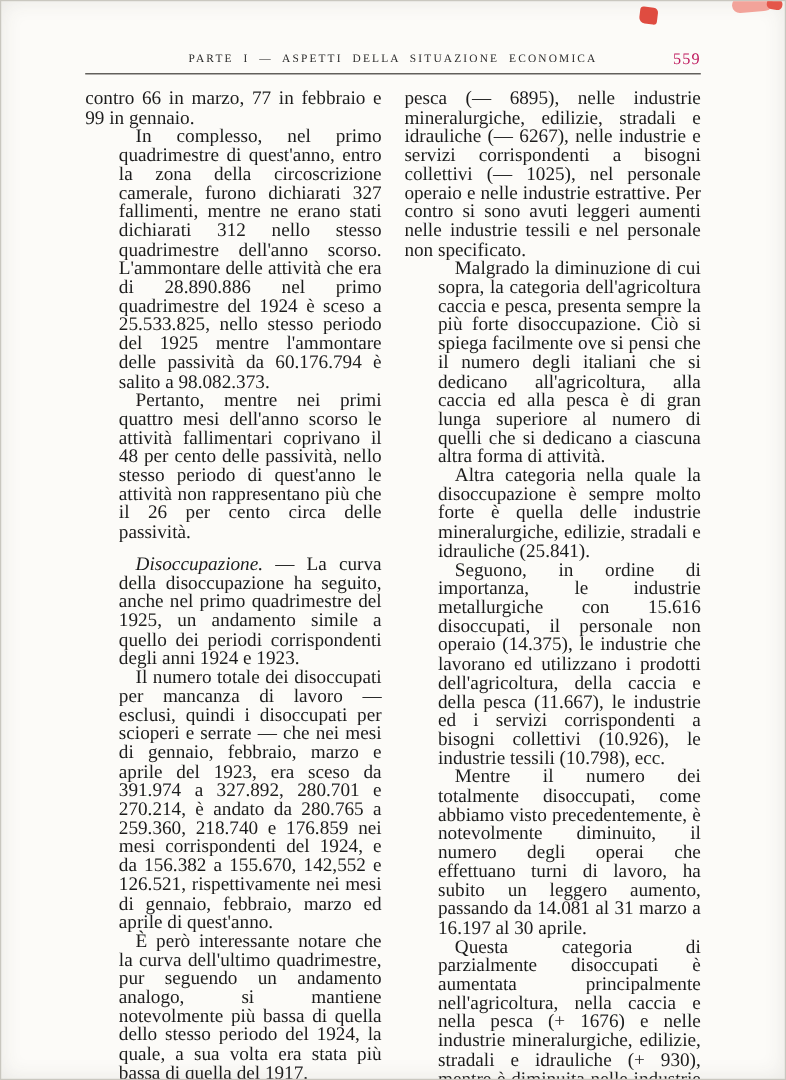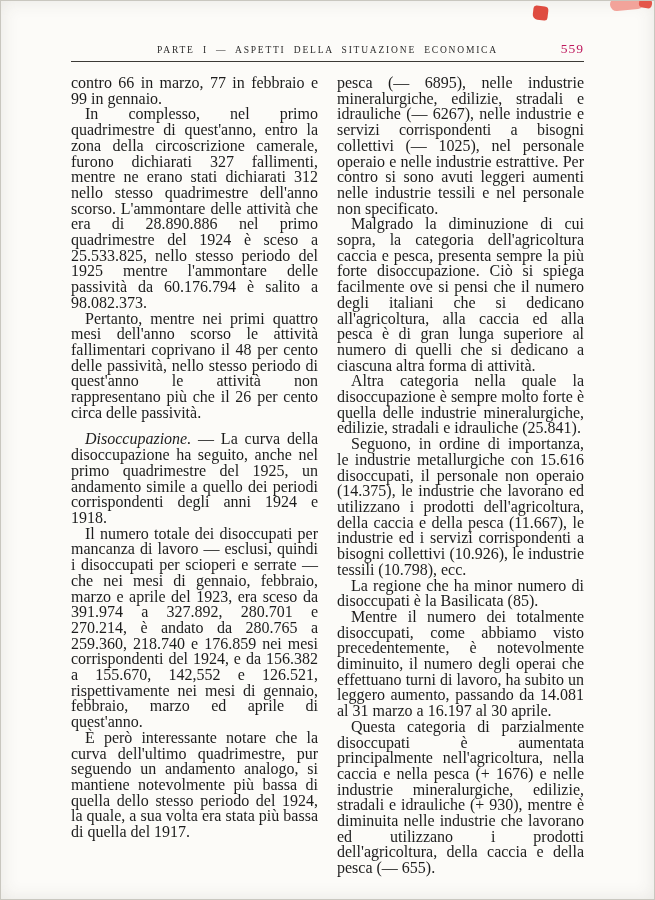--- a/index.html
+++ b/index.html
@@ -44,21 +44,21 @@
   .columns { display: flex; gap: 19px; margin-top: 13px; }
   .col {
     width: 248px;
     font-size: 16px;
     line-height: 15.7px;
     text-align: justify;
     hyphens: auto;
     -webkit-hyphens: auto;
   }
   .col p { margin: 0; }
-  .col p.indent { text-indent: 14px; }
+  .col p.indent { text-indent: 14px; margin-left: 28px; }
   .col p.spaced { margin-top: 11px; }
   .lead-italic { font-style: italic; }
 
   
   .mark { position: absolute; }
   .mark1 {
     left: 532px; top: 5px; width: 15px; height: 14px;
     background: #dc392c;
     border-radius: 3px 4px 3px 5px;
     transform: rotate(7deg);
@@ -93,30 +93,29 @@
       <div class="page-number">559</div>
       <div class="header-rule"></div>
     </div>
 
     <div class="columns">
 
       <div class="col">
         <p class="noindent">contro 66 in marzo, 77 in febbraio e 99 in gennaio.</p>
         <p class="indent">In complesso, nel primo quadrimestre di quest'anno, entro la zona della circoscrizione camerale, furono dichiarati 327 fallimenti, mentre ne erano stati dichiarati 312 nello stesso quadrimestre dell'anno scorso. L'ammontare delle attività che era di 28.890.886 nel primo quadrimestre del 1924 è sceso a 25.533.825, nello stesso periodo del 1925 mentre l'ammontare delle passività da 60.176.794 è salito a 98.082.373.</p>
         <p class="indent">Pertanto, mentre nei primi quattro mesi dell'anno scorso le attività fallimentari coprivano il 48 per cento delle passività, nello stesso periodo di quest'anno le attività non rappresentano più che il 26 per cento circa delle passività.</p>
-        <p class="indent spaced"><span class="lead-italic">Disoccupazione.</span><span> — La curva della disoccupazione ha seguito, anche nel primo quadrimestre del 1925, un andamento simile a quello dei periodi corrispondenti degli anni 1924 e 1918.</span></p>
+        <p class="indent spaced"><span class="lead-italic">Disoccupazione.</span><span> — La curva della disoccupazione ha seguito, anche nel primo quadrimestre del 1925, un andamento simile a quello dei periodi corrispondenti degli anni 1924 e 1923.</span></p>
         <p class="indent">Il numero totale dei disoccupati per mancanza di lavoro — esclusi, quindi i disoccupati per scioperi e serrate — che nei mesi di gennaio, febbraio, marzo e aprile del 1923, era sceso da 391.974 a 327.892, 280.701 e 270.214, è andato da 280.765 a 259.360, 218.740 e 176.859 nei mesi corrispondenti del 1924, e da 156.382 a 155.670, 142,552 e 126.521, rispettivamente nei mesi di gennaio, febbraio, marzo ed aprile di quest'anno.</p>
         <p class="indent">È però interessante notare che la curva dell'ultimo quadrimestre, pur seguendo un andamento analogo, si mantiene notevolmente più bassa di quella dello stesso periodo del 1924, la quale, a sua volta era stata più bassa di quella del 1917.</p>
       </div>
 
       <div class="col">
         <p class="noindent">pesca (— 6895), nelle industrie mineralurgiche, edilizie, stradali e idrauliche (— 6267), nelle industrie e servizi corrispondenti a bisogni collettivi (— 1025), nel personale operaio e nelle industrie estrattive. Per contro si sono avuti leggeri aumenti nelle industrie tessili e nel personale non specificato.</p>
         <p class="indent">Malgrado la diminuzione di cui sopra, la categoria dell'agricoltura caccia e pesca, presenta sempre la più forte disoccupazione. Ciò si spiega facilmente ove si pensi che il numero degli italiani che si dedicano all'agricoltura, alla caccia ed alla pesca è di gran lunga superiore al numero di quelli che si dedicano a ciascuna altra forma di attività.</p>
         <p class="indent">Altra categoria nella quale la disoccupazione è sempre molto forte è quella delle industrie mineralurgiche, edilizie, stradali e idrauliche (25.841).</p>
         <p class="indent">Seguono, in ordine di importanza, le industrie metallurgiche con 15.616 disoccupati, il personale non operaio (14.375), le industrie che lavorano ed utilizzano i prodotti dell'agricoltura, della caccia e della pesca (11.667), le industrie ed i servizi corrispondenti a bisogni collettivi (10.926), le industrie tessili (10.798), ecc.</p>
-        <p class="indent">La regione che ha minor numero di disoccupati è la Basilicata (85).</p>
         <p class="indent">Mentre il numero dei totalmente disoccupati, come abbiamo visto precedentemente, è notevolmente diminuito, il numero degli operai che effettuano turni di lavoro, ha subito un leggero aumento, passando da 14.081 al 31 marzo a 16.197 al 30 aprile.</p>
         <p class="indent">Questa categoria di parzialmente disoccupati è aumentata principalmente nell'agricoltura, nella caccia e nella pesca (+ 1676) e nelle industrie mineralurgiche, edilizie, stradali e idrauliche (+ 930), mentre è diminuita nelle industrie che lavorano ed utilizzano i prodotti dell'agricoltura, della caccia e della pesca (— 655).</p>
       </div>
 
     </div>
   </div>
 </div>
 
 </body></html>

